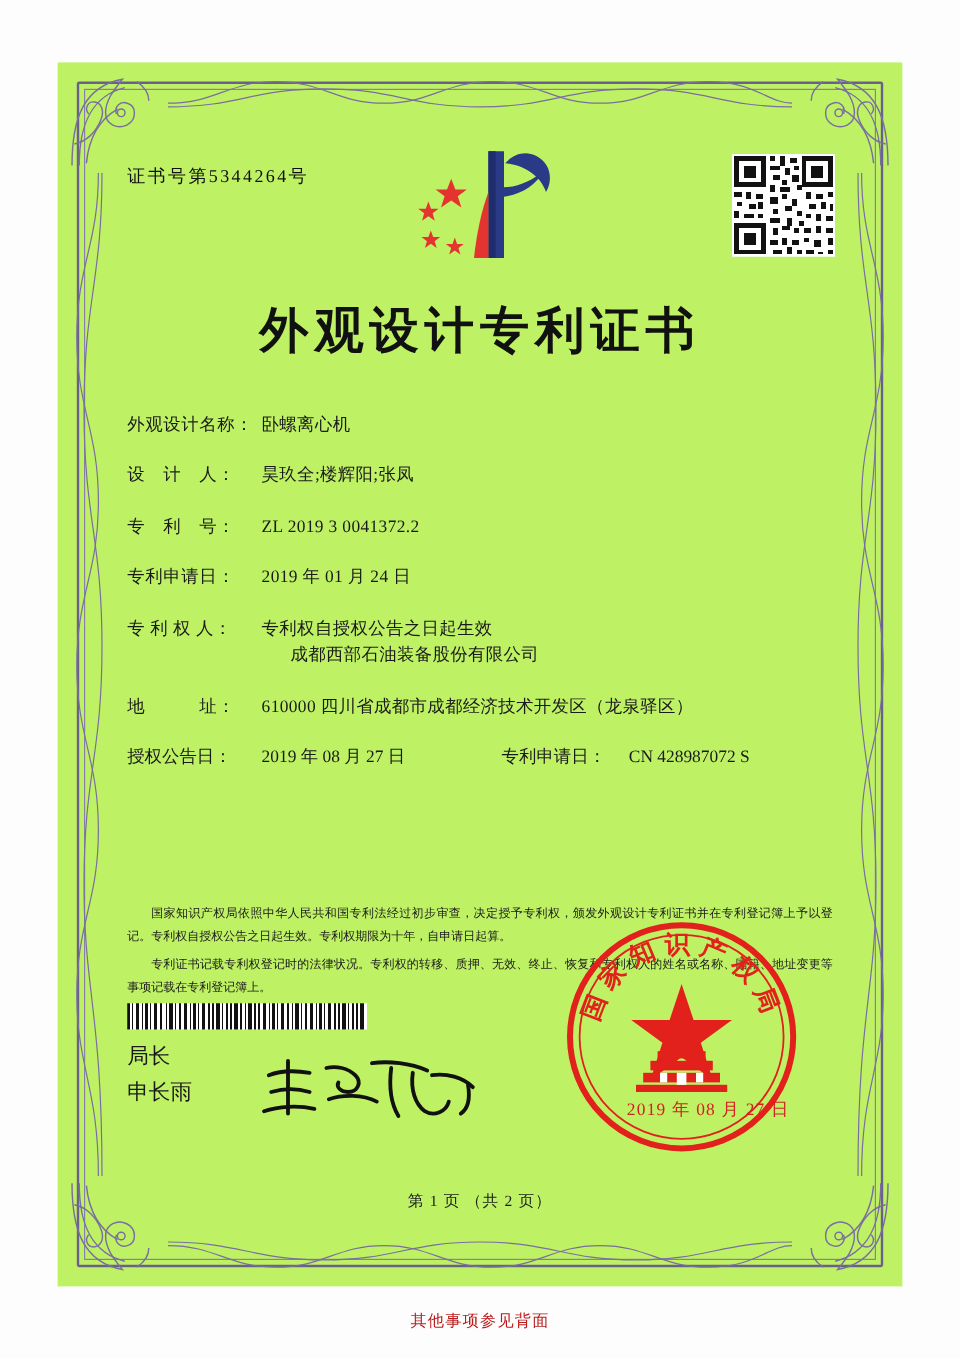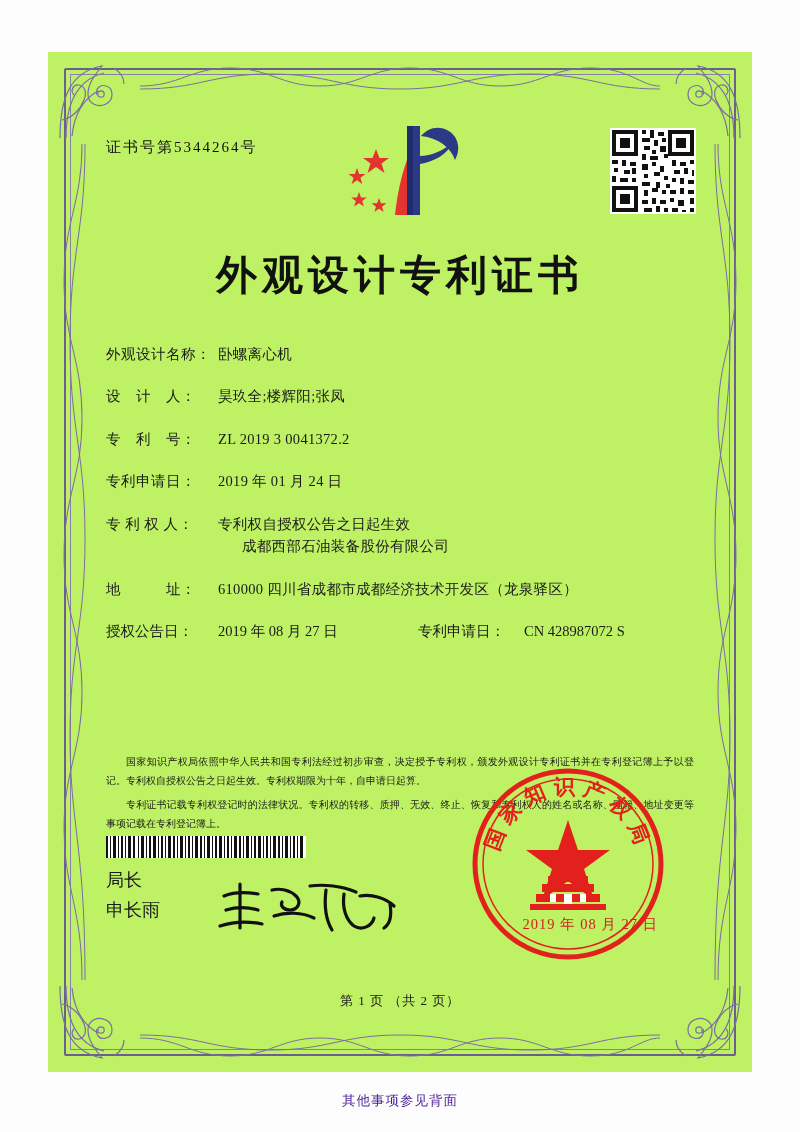--- a/index.html
+++ b/index.html
@@ -232,21 +232,21 @@
   }
 
   .footnote {
     position: absolute;
     left: 0;
     right: 0;
     bottom: 22px;
     text-align: center;
     font-size: 13.5px;
     letter-spacing: 1px;
-    color: #4c1d95;
+    color: #b91c1c;
   }
 </style>
 </head>
 <body>
 
 <div class="page">
   <div class="cert">
 
     <div class="border-outer"></div>
     <div class="border-inner"></div>

